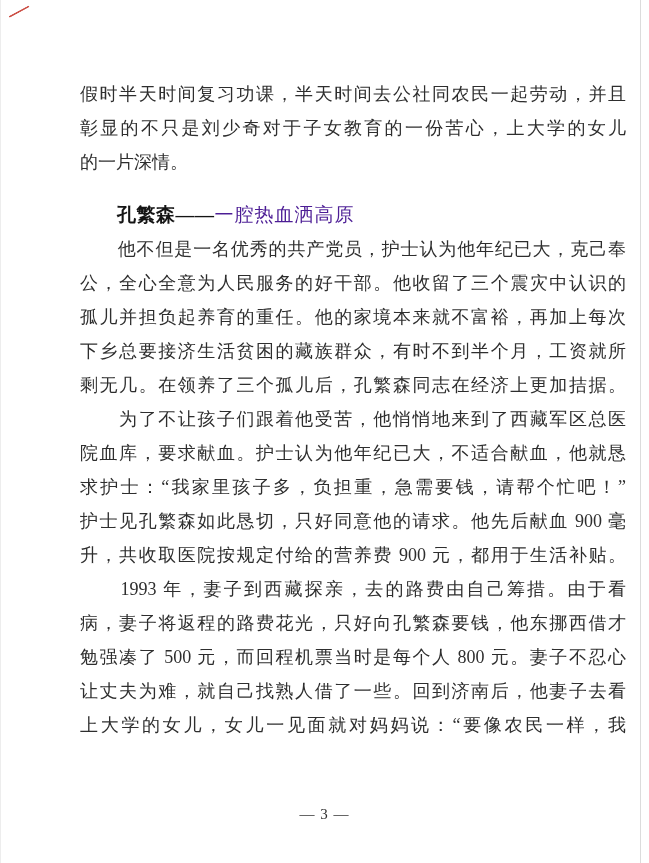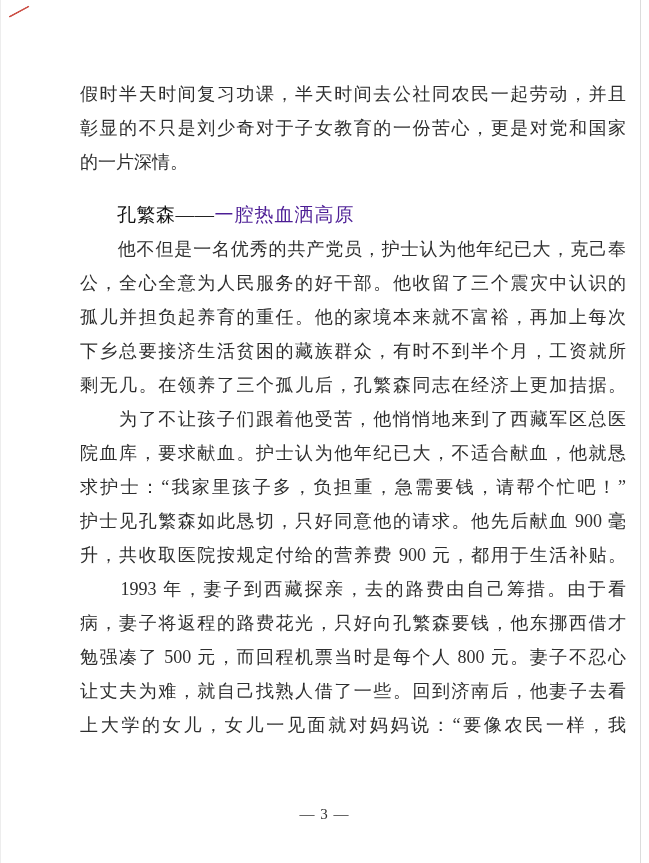--- a/index.html
+++ b/index.html
@@ -55,21 +55,21 @@
   .spacer { height: 19px; }
   .heading {
     height: 34px;
     line-height: 34px;
     padding-left: 37px;
     font-size: 19px;
     white-space: nowrap;
     overflow: hidden;
   }
   .h-bold {
-    font-weight: 400;
+    font-weight: 700;
     color: #141414;
     letter-spacing: 0.5px;
   }
   .h-rest {
     font-weight: 400;
     color: #4c1d95;
     letter-spacing: 1px;
   }
   .footer {
     position: absolute;
@@ -87,21 +87,21 @@
 
 <div class="page">
 
   <div class="edge-left"></div>
   <div class="edge-right"></div>
   <div class="red-mark"></div>
 
   <div class="content">
 
     <div class="line">假时半天时间复习功课，半天时间去公社同农民一起劳动，并且</div>
-    <div class="line">彰显的不只是刘少奇对于子女教育的一份苦心，更是对党和国家</div>
+    <div class="line">彰显的不只是刘少奇对于子女教育的一份苦心，上大学的女儿</div>
     <div class="line short">的一片深情。</div>
 
     <div class="spacer"></div>
 
     <div class="heading"><span class="h-bold">孔繁森</span><span class="h-bold">——</span><span class="h-rest">一腔热血洒高原</span></div>
 
     <div class="line">　　他不但是一名优秀的共产党员，护士认为他年纪已大，克己奉</div>
     <div class="line">公，全心全意为人民服务的好干部。他收留了三个震灾中认识的</div>
     <div class="line">孤儿并担负起养育的重任。他的家境本来就不富裕，再加上每次</div>
     <div class="line">下乡总要接济生活贫困的藏族群众，有时不到半个月，工资就所</div>

